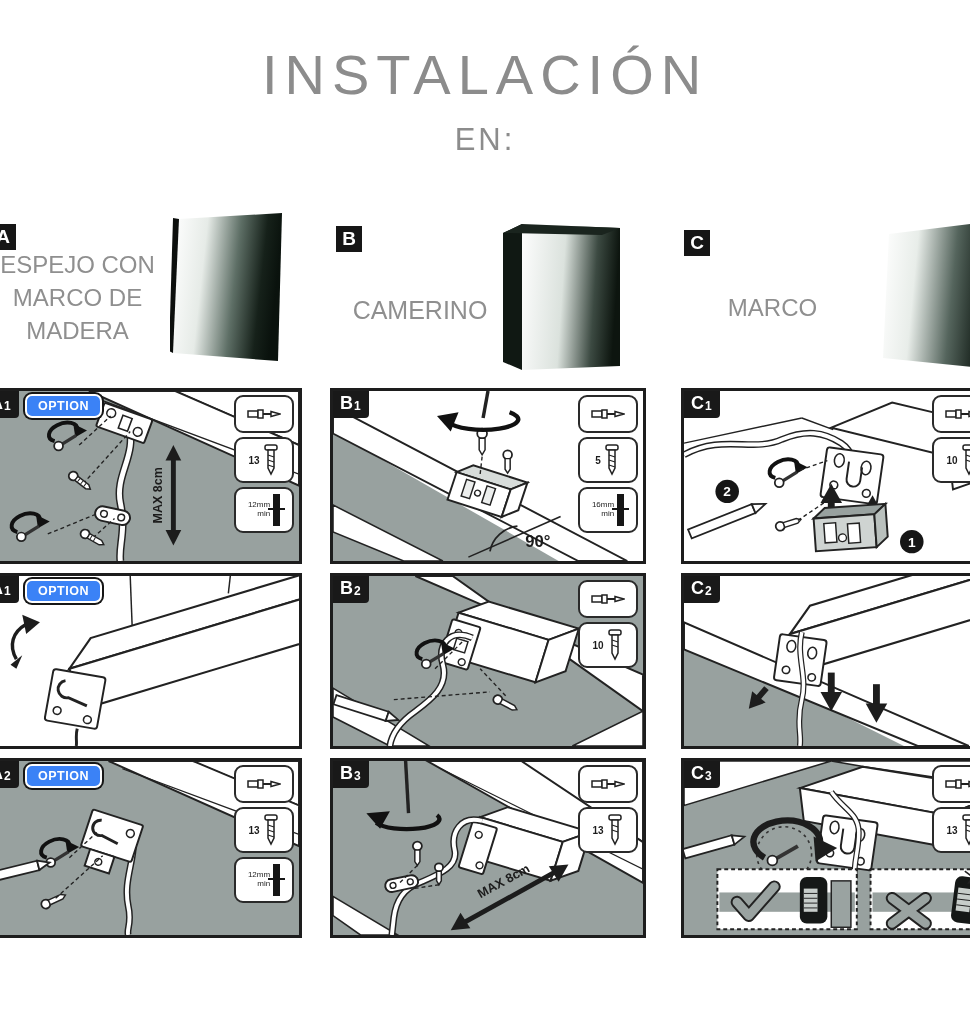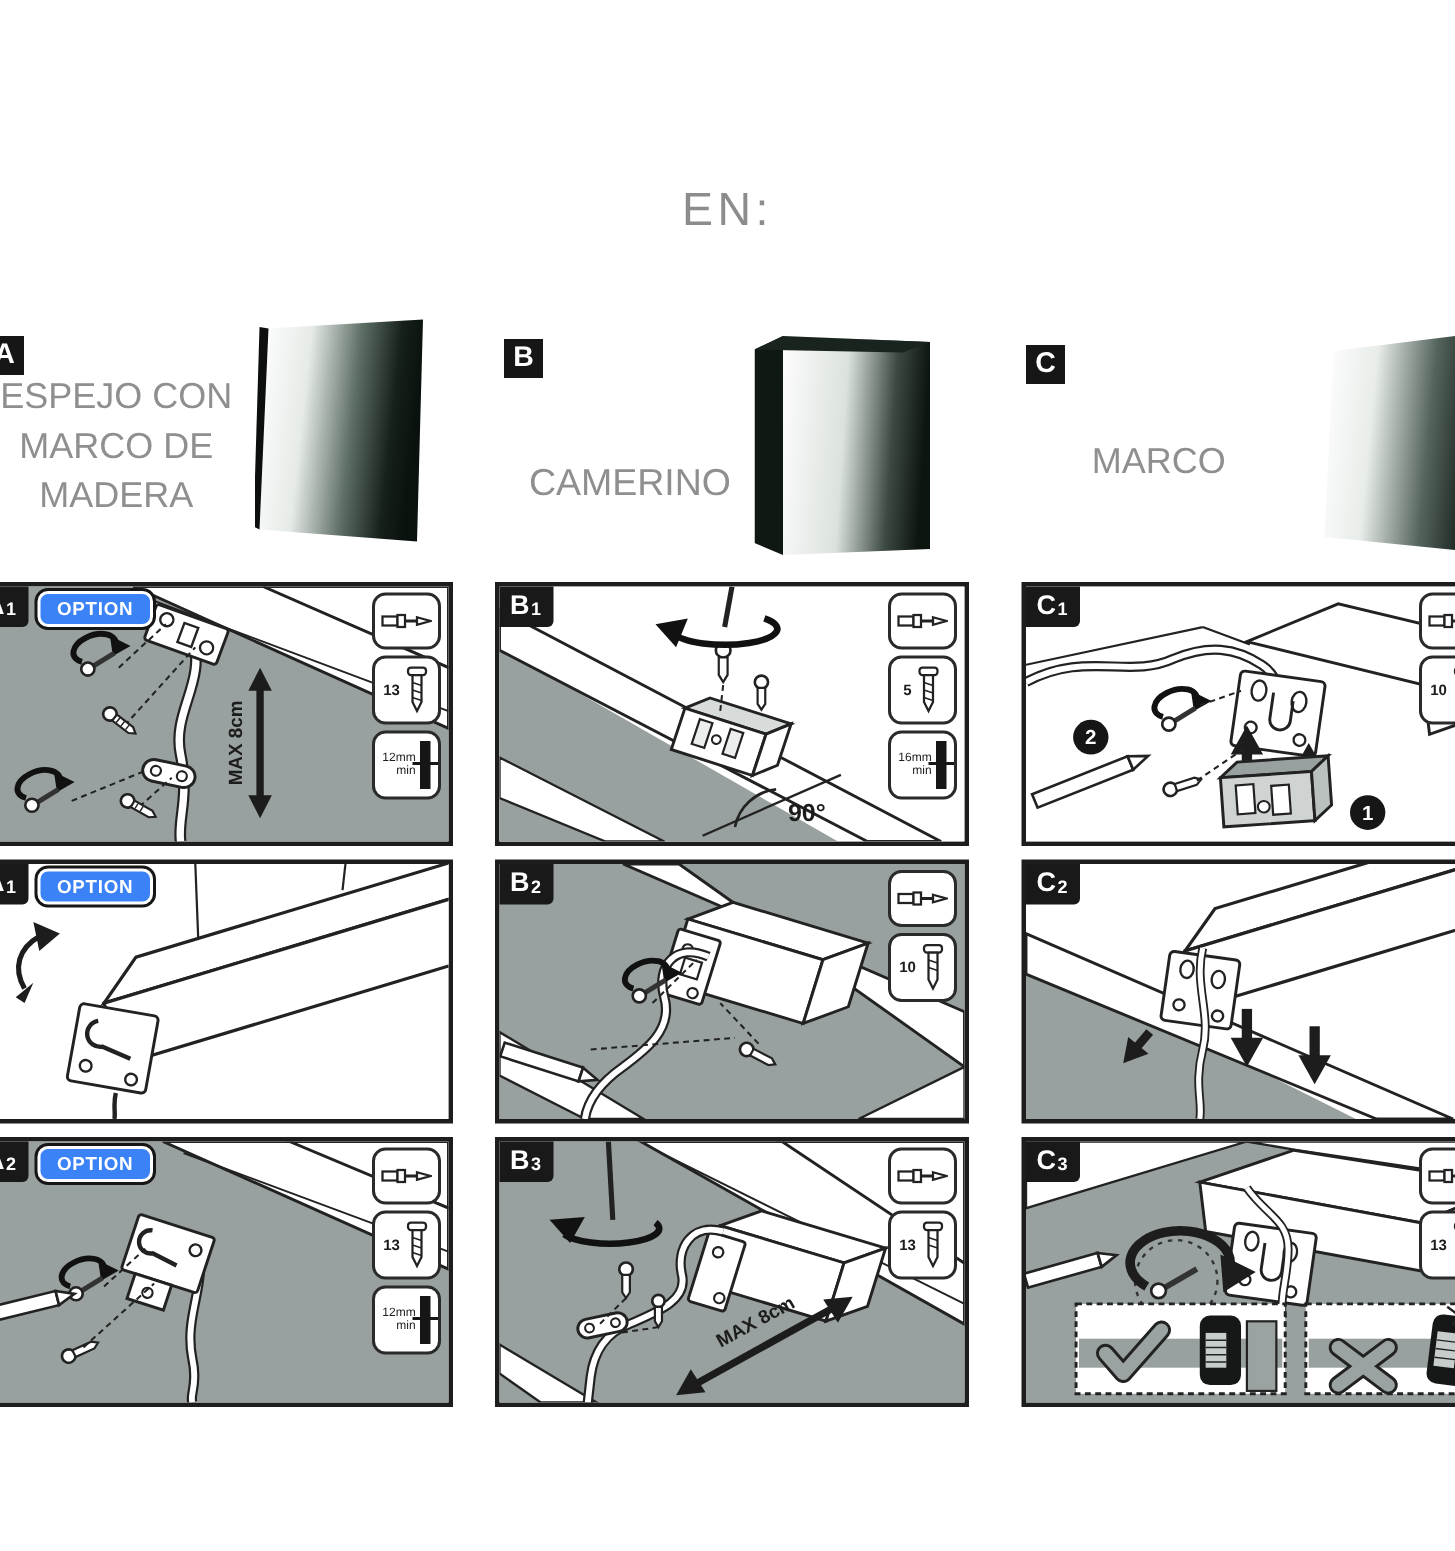--- a/index.html
+++ b/index.html
@@ -21,36 +21,37 @@
   
   .panel{position:absolute;background:#fff;border:3px solid #1d1d1d;box-sizing:border-box;}
   .plabel{position:absolute;top:0;left:0;background:#191919;color:#fff;
           padding:2px 8px 3px 7px;font-weight:bold;font-size:18px;line-height:1.2;
           display:flex;align-items:flex-end;z-index:5;border-radius:0 0 4px 0;}
   .plabel .num{font-size:12px;margin-left:1px;padding-bottom:1px;}
   .option{position:absolute;top:3px;left:42px;background:#3b82f6;color:#fff;
           font-size:12.5px;font-weight:bold;letter-spacing:.5px;padding:3px 11px;
           border:2px solid #fff;box-shadow:0 0 0 2px #161616;border-radius:7px;z-index:5;}
   .tools{position:absolute;top:4px;display:flex;flex-direction:column;gap:4px;z-index:6;}
-  .tool{width:46px;background:#fff;border:2.5px solid #2a2a2a;border-radius:9px;
+  .tool{width:60px;background:#fff;border:2.5px solid #2a2a2a;border-radius:9px;
         display:flex;align-items:center;justify-content:center;box-sizing:border-box;}
   .tool.driver{height:38px;}
   .tool.screw{height:46px;gap:2px;}
   .tool.wall{height:46px;gap:3px;}
   .tnum{font-size:10px;font-weight:bold;color:#1c1c1c;}
   .wtxt{font-size:8px;font-weight:normal;color:#1c1c1c;line-height:1.1;white-space:pre-line;text-align:right;}
   .wbar{width:7px;height:32px;background:#161616;position:relative;}
   .wbar:before{content:"";position:absolute;left:-5px;top:14px;width:17px;height:1.5px;background:#161616;}
   .scene{position:absolute;inset:0;width:100%;height:100%;}
 </style>
 </head>
 <body>
 
 <div id="stage">
 
+  <div class="title">INSTALACIÓN</div>
   <div class="subtitle">EN:</div>
 
   <div class="badge" style="left:-12px;top:222px;">A</div>
   <div class="prodlabel" style="left:-55px;top:248px;width:265px;">ESPEJO CON
 MARCO DE
 MADERA</div>
   <svg class="abs" style="left:170px;top:212px;" width="114" height="154" viewBox="0 0 114 154">
     <defs>
         <linearGradient id="gA" x1="0" y1="0" x2="1" y2="0.15">
       <stop offset="0" stop-color="#ffffff"></stop>
@@ -58,21 +59,21 @@
       <stop offset="0.62" stop-color="#5e6f66"></stop>
           <stop offset="0.86" stop-color="#16211a"></stop>
       <stop offset="1" stop-color="#0a120d"></stop>
         </linearGradient>
       </defs>
     <polygon points="9,7 112,1 108,149 3,141" fill="url(#gA)"></polygon>
     <polygon points="3,6 9,7 3,141 -1,139" fill="#0c0f0d"></polygon>
   </svg>
 
   <div class="badge" style="left:334px;top:224px;">B</div>
-  <div class="prodlabel" style="left:330px;top:293px;width:180px;font-size:25px;margin-top:12px;">CAMERINO</div>
+  <div class="prodlabel" style="left:330px;top:293px;width:180px;font-size:25px;">CAMERINO</div>
   <svg class="abs" style="left:503px;top:221px;" width="120" height="151" viewBox="0 0 120 151">
     <defs>
         <linearGradient id="gB" x1="0" y1="0" x2="1" y2="0.1">
       <stop offset="0" stop-color="#fdfdfd"></stop>
           <stop offset="0.45" stop-color="#dbe2dd"></stop>
       <stop offset="0.78" stop-color="#3c4a42"></stop>
           <stop offset="1" stop-color="#0d150f"></stop>
         </linearGradient>
       </defs>
     <polygon points="0,12 19,3 19,149 0,141" fill="#101813"></polygon>

